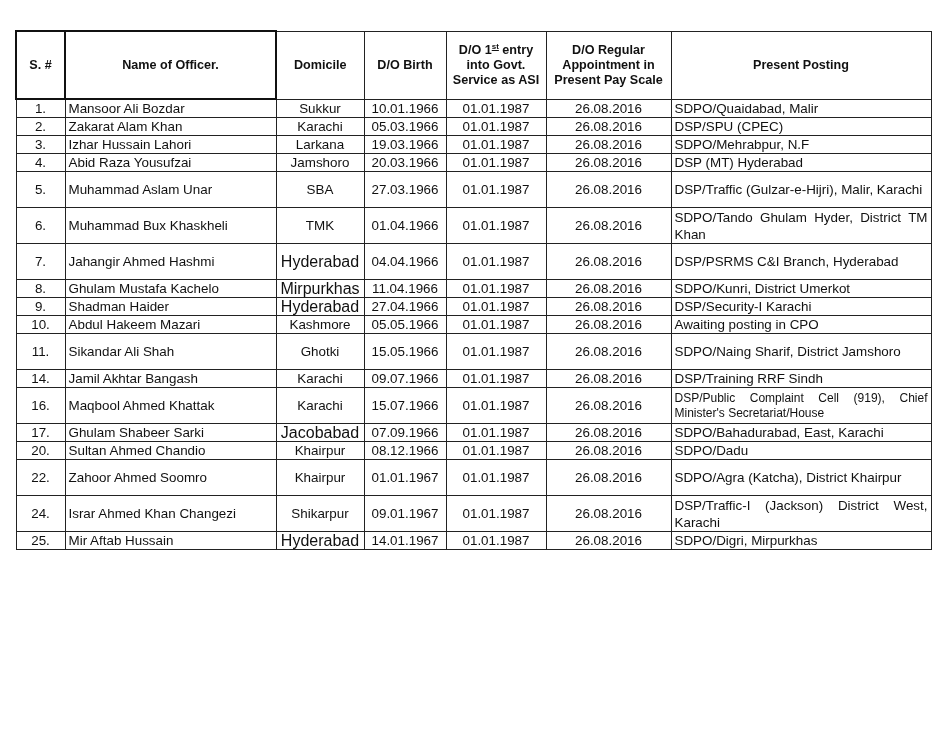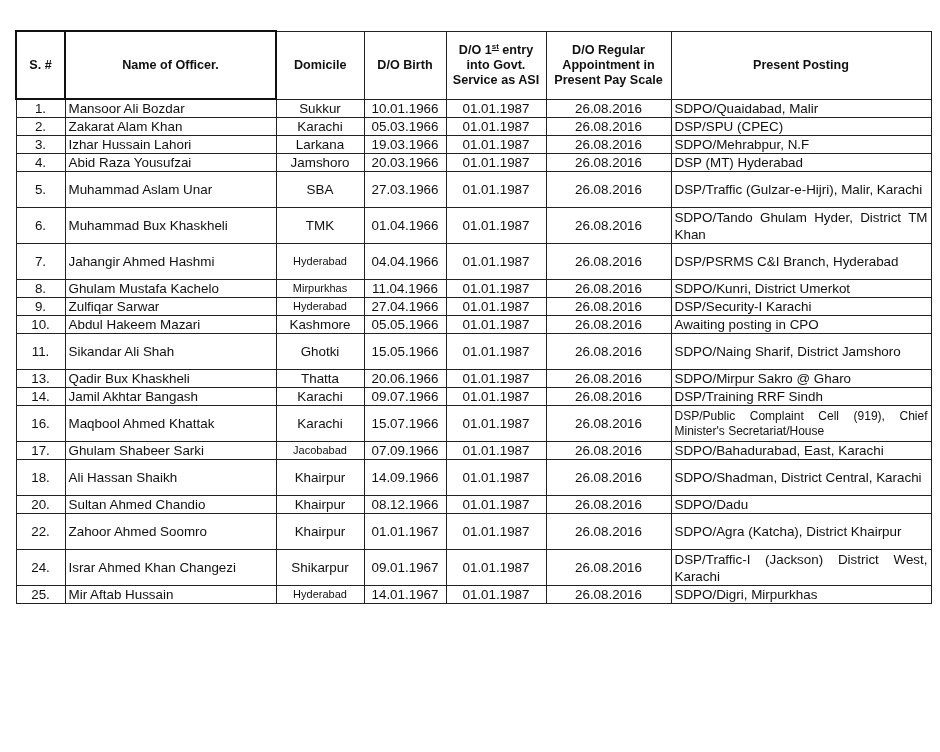--- a/index.html
+++ b/index.html
@@ -10,21 +10,21 @@
   table.officers th, table.officers td { border: 1px solid #222; padding: 0 3px; overflow: hidden; }
   table.officers thead th { font-weight: bold; font-size: 12.6px; text-align: center;
                             vertical-align: middle; line-height: 15px; height: 66px; }
   table.officers thead th.tb { border: 2px solid #111; }
   table.officers tbody td { line-height: 17px; vertical-align: middle; }
   tr.r1 td { height: 17px; }
   tr.r2 td { height: 35px; }
   td.c { text-align: center; }
   td.sn { text-align: center; }
   td.dom { text-align: center; }
-  td.dom.small { font-size: 11px; }
+  td.dom.small { font-size: 16px; }
   td.post { text-align: justify; text-align-last: left; padding-right: 3px; line-height: 17px; }
   td.post.compact { font-size: 12px; line-height: 15px; }
   sup { font-size: 8px; vertical-align: 5px; line-height: 0; text-decoration: underline; }
 </style>
 </head>
 <body>
 
 <table class="officers">
   <colgroup>
     <col style="width:49px">
@@ -114,21 +114,21 @@
         <td class="sn">8.</td>
         <td>Ghulam Mustafa Kachelo</td>
         <td class="dom small">Mirpurkhas</td>
         <td class="c">11.04.1966</td>
         <td class="c">01.01.1987</td>
         <td class="c">26.08.2016</td>
         <td class="post">SDPO/Kunri, District Umerkot</td>
       </tr>
       <tr class="r1">
         <td class="sn">9.</td>
-        <td>Zulfiqar Sarwar</td>
+        <td>Shadman Haider</td>
         <td class="dom small">Hyderabad</td>
         <td class="c">27.04.1966</td>
         <td class="c">01.01.1987</td>
         <td class="c">26.08.2016</td>
         <td class="post">DSP/Security-I Karachi</td>
       </tr>
       <tr class="r1">
         <td class="sn">10.</td>
         <td>Abdul Hakeem Mazari</td>
         <td class="dom">Kashmore</td>
@@ -140,29 +140,20 @@
       <tr class="r2">
         <td class="sn">11.</td>
         <td>Sikandar Ali Shah</td>
         <td class="dom">Ghotki</td>
         <td class="c">15.05.1966</td>
         <td class="c">01.01.1987</td>
         <td class="c">26.08.2016</td>
         <td class="post">SDPO/Naing Sharif, District Jamshoro</td>
       </tr>
       <tr class="r1">
-        <td class="sn">13.</td>
-        <td>Qadir Bux Khaskheli</td>
-        <td class="dom">Thatta</td>
-        <td class="c">20.06.1966</td>
-        <td class="c">01.01.1987</td>
-        <td class="c">26.08.2016</td>
-        <td class="post">SDPO/Mirpur Sakro @ Gharo</td>
-      </tr>
-      <tr class="r1">
         <td class="sn">14.</td>
         <td>Jamil Akhtar Bangash</td>
         <td class="dom">Karachi</td>
         <td class="c">09.07.1966</td>
         <td class="c">01.01.1987</td>
         <td class="c">26.08.2016</td>
         <td class="post">DSP/Training RRF Sindh</td>
       </tr>
       <tr class="r2">
         <td class="sn">16.</td>
@@ -175,29 +166,20 @@
       </tr>
       <tr class="r1">
         <td class="sn">17.</td>
         <td>Ghulam Shabeer Sarki</td>
         <td class="dom small">Jacobabad</td>
         <td class="c">07.09.1966</td>
         <td class="c">01.01.1987</td>
         <td class="c">26.08.2016</td>
         <td class="post">SDPO/Bahadurabad, East, Karachi</td>
       </tr>
-      <tr class="r2">
-        <td class="sn">18.</td>
-        <td>Ali Hassan Shaikh</td>
-        <td class="dom">Khairpur</td>
-        <td class="c">14.09.1966</td>
-        <td class="c">01.01.1987</td>
-        <td class="c">26.08.2016</td>
-        <td class="post">SDPO/Shadman, District Central, Karachi</td>
-      </tr>
       <tr class="r1">
         <td class="sn">20.</td>
         <td>Sultan Ahmed Chandio</td>
         <td class="dom">Khairpur</td>
         <td class="c">08.12.1966</td>
         <td class="c">01.01.1987</td>
         <td class="c">26.08.2016</td>
         <td class="post">SDPO/Dadu</td>
       </tr>
       <tr class="r2">

